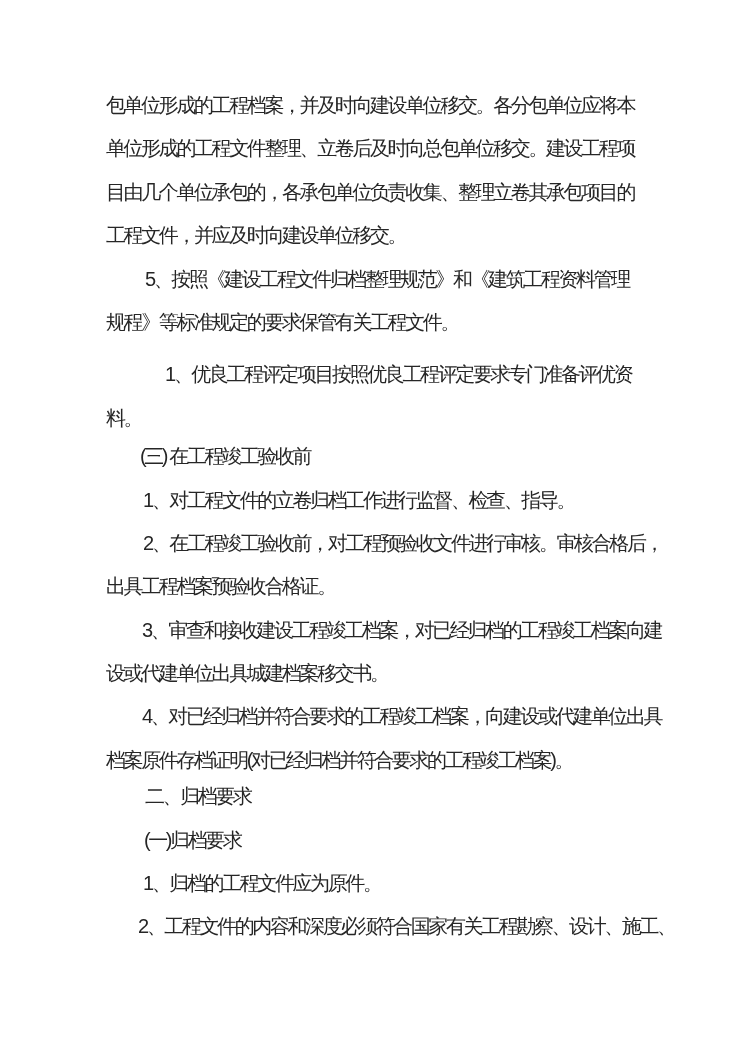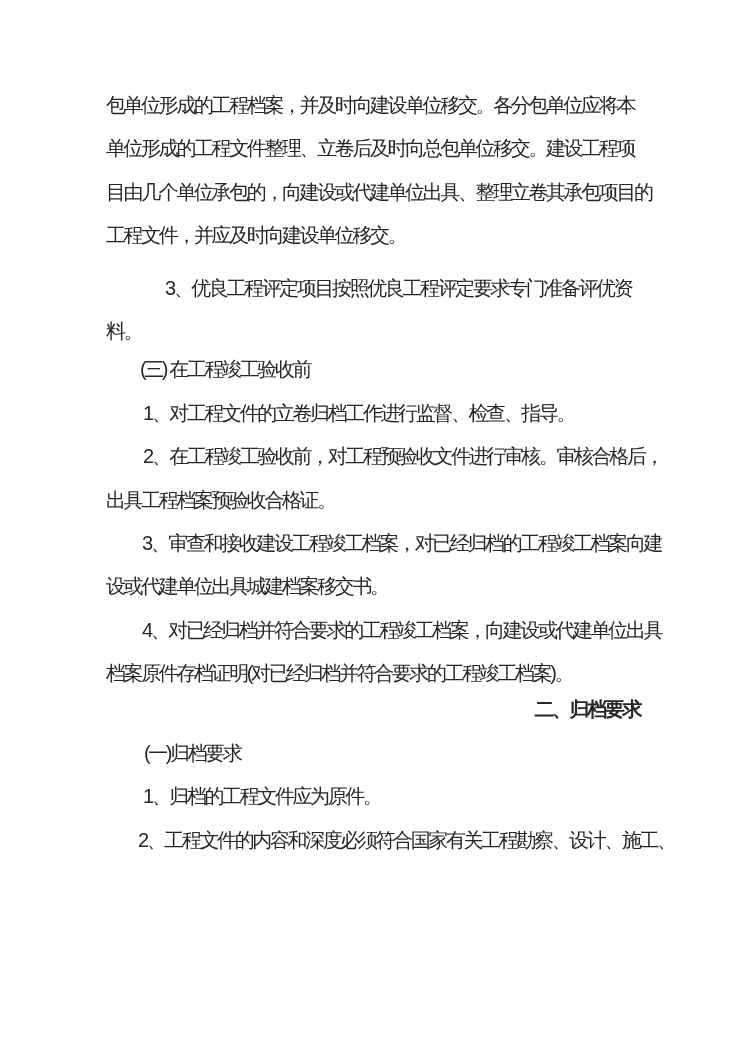--- a/index.html
+++ b/index.html
@@ -35,38 +35,42 @@
   .ind-34 { padding-left: 34px; }
   .ind-36 { padding-left: 36px; }
   .ind-37 { padding-left: 37px; }
   .ind-38 { padding-left: 38px; }
   .ind-39 { padding-left: 39px; }
   .ind-59 { padding-left: 59px; }
   
   .mt-p9 { margin-top: 9px; }
   .mt-m5 { margin-top: -5px; }
   .mt-m7 { margin-top: -7px; }
-  .bold  { font-weight: 700; text-align: right; }
+  .bold  { font-weight: 400; }
 </style>
 </head>
 <body>
 
 <div class="page">
   <div class="textblock">
 
     <div>
       <div class="tline">包单位形成的工程档案，并及时向建设单位移交。各分包单位应将本</div>
       <div class="tline">单位形成的工程文件整理、立卷后及时向总包单位移交。建设工程项</div>
-      <div class="tline">目由几个单位承包的，向建设或代建单位出具、整理立卷其承包项目的</div>
+      <div class="tline">目由几个单位承包的，各承包单位负责收集、整理立卷其承包项目的</div>
       <div class="tline">工程文件，并应及时向建设单位移交。</div>
     </div>
 
+    <div>
+      <div class="tline ind-39">5、按照《建设工程文件归档整理规范》和《建筑工程资料管理</div>
+      <div class="tline">规程》等标准规定的要求保管有关工程文件。</div>
+    </div>
 
     <div class="mt-p9">
-      <div class="tline ind-59">3、优良工程评定项目按照优良工程评定要求专门准备评优资</div>
+      <div class="tline ind-59">1、优良工程评定项目按照优良工程评定要求专门准备评优资</div>
       <div class="tline">料。</div>
     </div>
 
     <div class="mt-m5">
       <div class="tline ind-34">(三) 在工程竣工验收前</div>
     </div>
 
     <div>
       <div class="tline ind-37">1、对工程文件的立卷归档工作进行监督、检查、指导。</div>
     </div>

